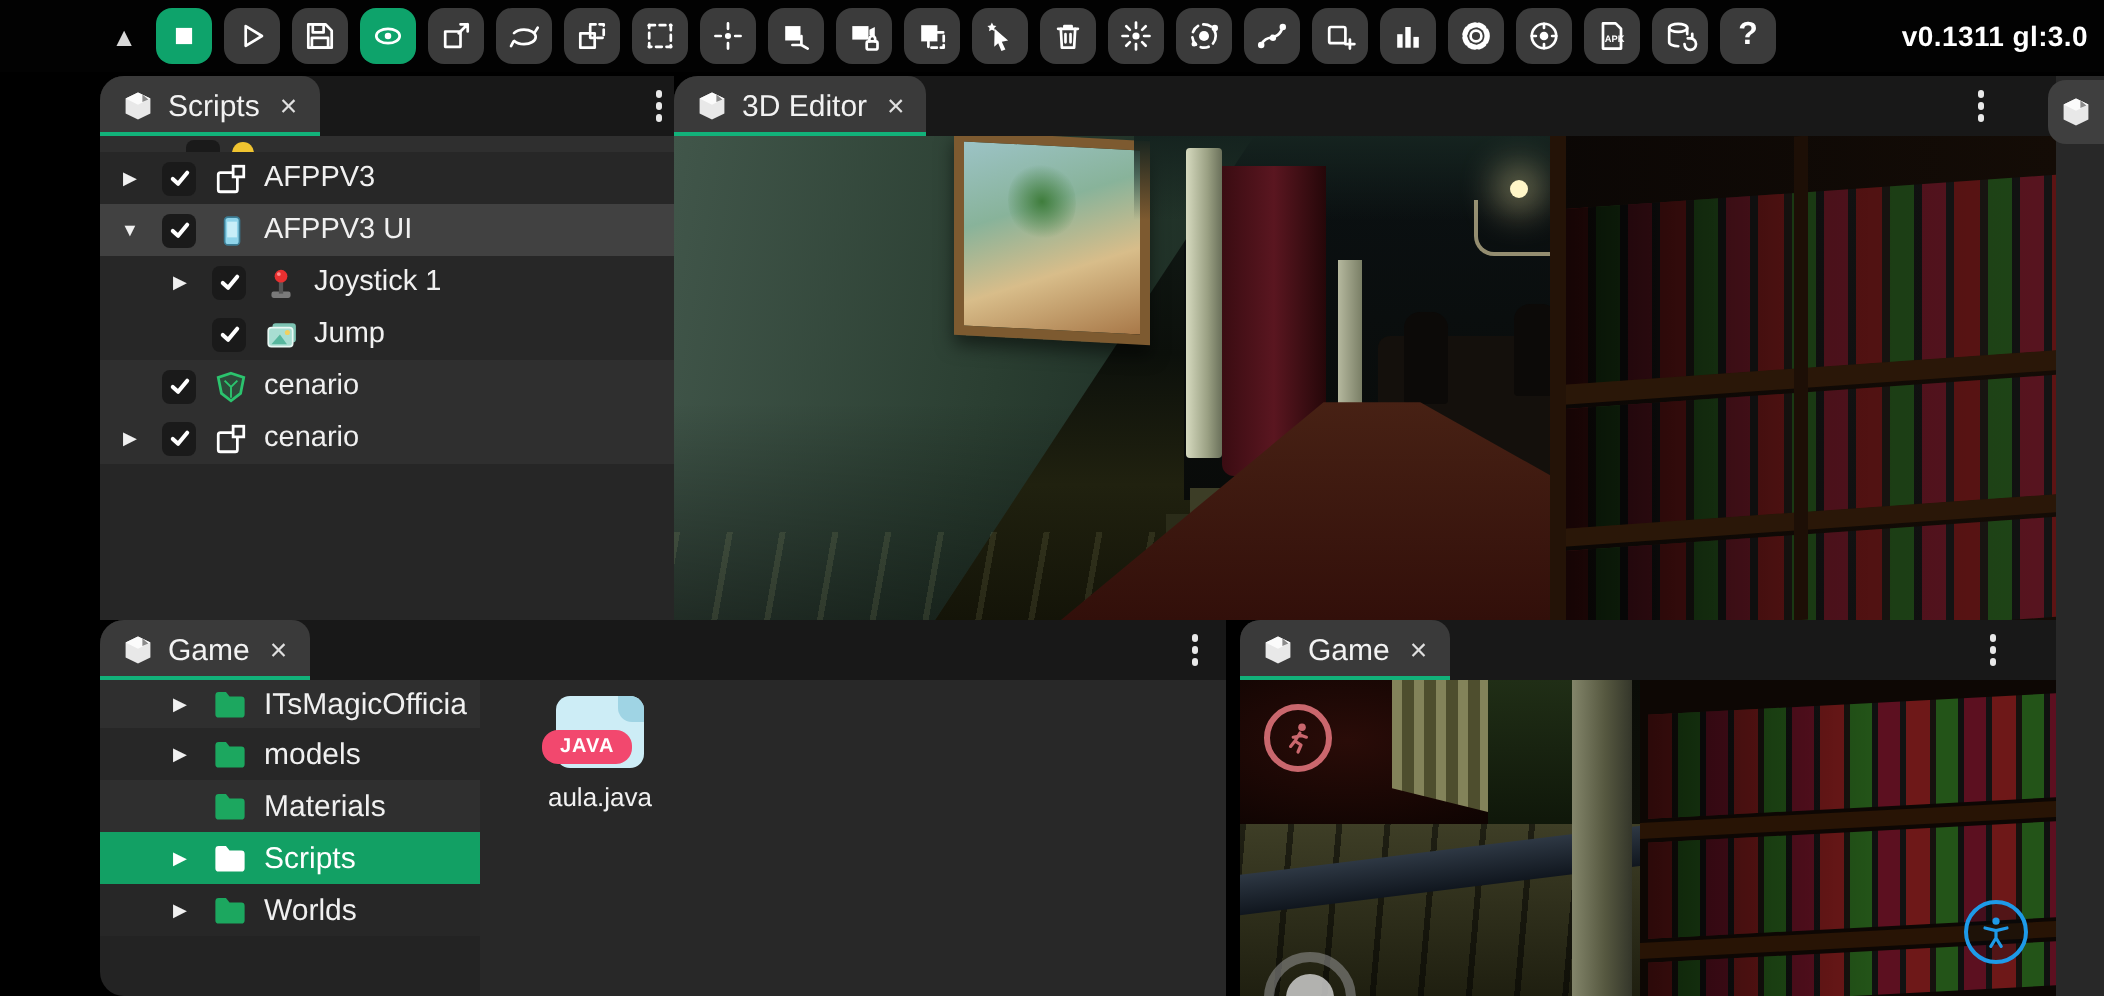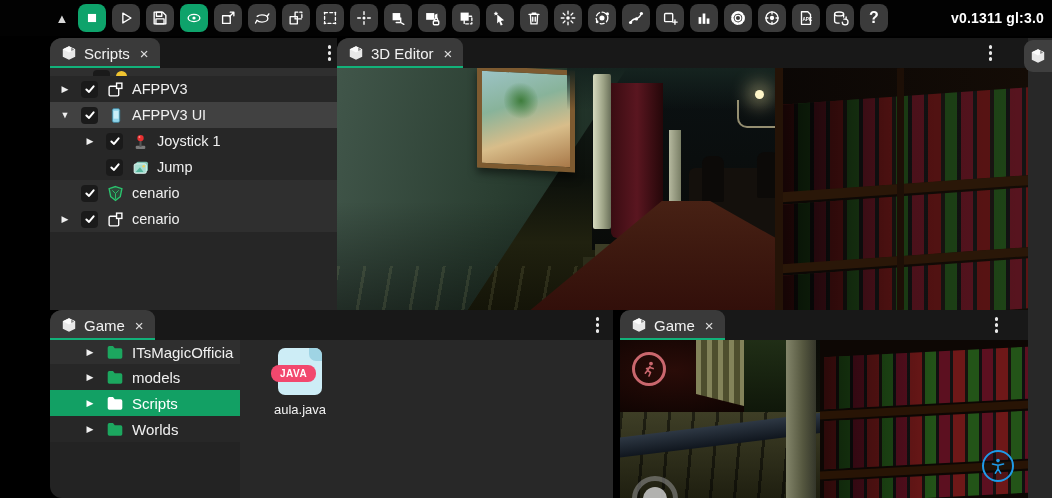--- a/index.html
+++ b/index.html
@@ -79,21 +79,21 @@
   .files-panel{position:absolute;left:50px;top:310px;width:563px;height:188px;background:#232323;border-radius:12px 0 0 12px;overflow:hidden;}
   .files-body{position:relative;width:563px;height:158px;display:flex;}
   .ftree{width:190px;height:158px;flex:0 0 auto;}
   .trow{height:26px;display:flex;align-items:center;gap:8px;padding-left:32px;font-size:15px;color:#f0f0f0;box-sizing:border-box;}
   .trow.a{background:#2f2f2f;} .trow.b{background:#272727;}
   .trow.sel{background:#12a064;color:#fff;}
   .trow .arr{width:16px;font-size:9px;text-align:center;flex:0 0 auto;}
   .fold{width:18px;height:18px;flex:0 0 auto;}
   .fgrid{flex:1;background:#282828;position:relative;}
   .file-item{position:absolute;left:22px;top:8px;width:76px;text-align:center;}
-  .file-ic{position:relative;width:44px;height:47px;margin:0 auto;background:#cdedf6;border-radius:7px;}
+  .file-ic{position:relative;width:44px;height:36px;margin:0 auto;background:#cdedf6;border-radius:7px;}
   .file-ic::after{content:"";position:absolute;top:0;right:0;width:13px;height:13px;background:#9fd4e4;border-radius:0 7px 0 7px;}
   .file-badge{position:absolute;left:-7px;top:17px;background:#f2486e;color:#fff;font-size:10px;font-weight:bold;padding:3px 9px;border-radius:8px;letter-spacing:.5px;}
   .file-name{margin-top:7px;font-size:13px;color:#f2f2f2;}
 
   
   .game-panel{position:absolute;left:620px;top:310px;width:408px;height:188px;border-top-left-radius:10px;overflow:hidden;background:#181818;}
   .gameview{position:relative;width:408px;height:158px;overflow:hidden;}
   .g-base{inset:0;background:linear-gradient(180deg,#0a0c07,#10120a 55%,#15150c);}
   .g-redwall{left:0;top:0;width:152px;height:76px;background:radial-gradient(ellipse at 35% 40%,#2a0c08,#0f0402 78%);}
   .g-curtain{left:76px;top:0;width:48px;height:66px;background:repeating-linear-gradient(90deg,#83835a 0 5px,#4e4e2e 5px 11px);clip-path:polygon(0 0,100% 0,100% 100%,0 82%);}
@@ -495,20 +495,27 @@
             </svg>
           <span>ITsMagicOfficia</span>
         </div>
         <div class="trow b">
           <span class="arr">▶</span>
           <svg class="fold" viewBox="0 0 16 16">
               <path d="M1.5 4.2 a1.5 1.5 0 0 1 1.5-1.5 h3.2 l1.6 2 h5.2 a1.5 1.5 0 0 1 1.5 1.5 v6.3 a1.5 1.5 0 0 1 -1.5 1.5 h-10 a1.5 1.5 0 0 1 -1.5-1.5 Z" fill="#1ca75f"></path>
             </svg>
           <span>models</span>
         </div>
+        <div class="trow a">
+          <span class="arr"></span>
+          <svg class="fold" viewBox="0 0 16 16">
+              <path d="M1.5 4.2 a1.5 1.5 0 0 1 1.5-1.5 h3.2 l1.6 2 h5.2 a1.5 1.5 0 0 1 1.5 1.5 v6.3 a1.5 1.5 0 0 1 -1.5 1.5 h-10 a1.5 1.5 0 0 1 -1.5-1.5 Z" fill="#1ca75f"></path>
+            </svg>
+          <span>Materials</span>
+        </div>
         <div class="trow sel">
           <span class="arr">▶</span>
           <svg class="fold" viewBox="0 0 16 16">
               <path d="M1.5 4.2 a1.5 1.5 0 0 1 1.5-1.5 h3.2 l1.6 2 h5.2 a1.5 1.5 0 0 1 1.5 1.5 v6.3 a1.5 1.5 0 0 1 -1.5 1.5 h-10 a1.5 1.5 0 0 1 -1.5-1.5 Z" fill="#ffffff"></path>
             </svg>
           <span>Scripts</span>
         </div>
         <div class="trow b">
           <span class="arr">▶</span>
           <svg class="fold" viewBox="0 0 16 16">

